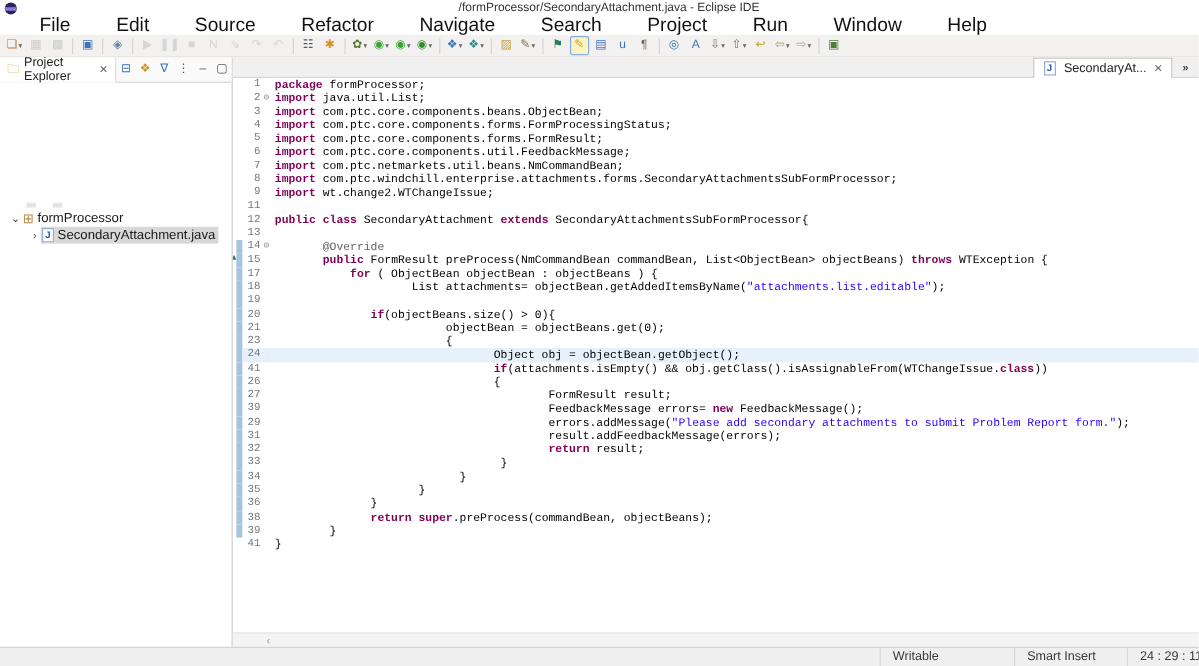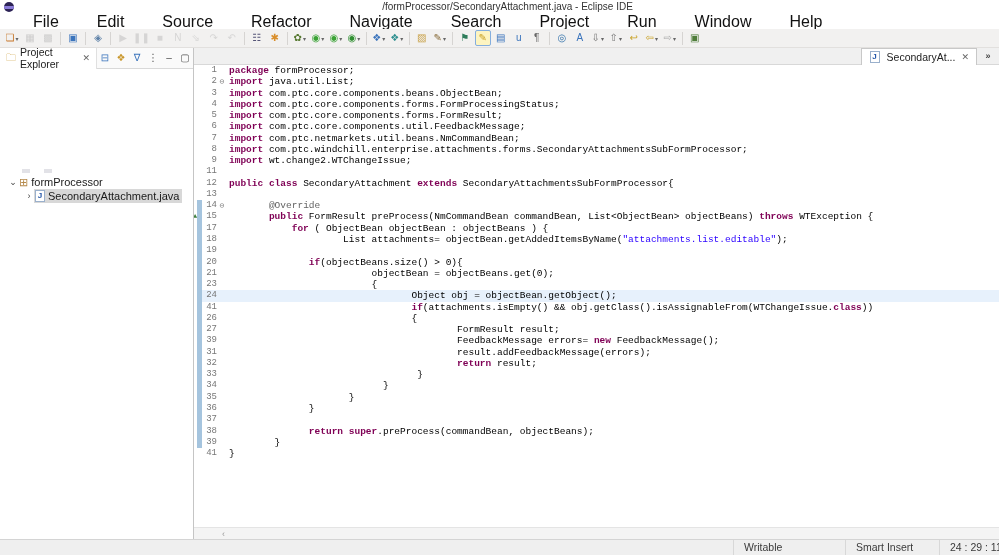--- a/index.html
+++ b/index.html
@@ -330,27 +330,27 @@
           <div class="row"><span class="ruler"></span><span class="rng on"></span><span class="num">18</span><span class="fold"></span><span class="src">                    <span class="tk-d">List attachments= objectBean.getAddedItemsByName(</span><span class="tk-s">"attachments.list.editable"</span><span class="tk-d">);</span></span></div>
           <div class="row"><span class="ruler"></span><span class="rng on"></span><span class="num">19</span><span class="fold"></span><span class="src"></span></div>
           <div class="row"><span class="ruler"></span><span class="rng on"></span><span class="num">20</span><span class="fold"></span><span class="src">              <span class="tk-k">if</span><span class="tk-d">(objectBeans.size() &gt; 0){</span></span></div>
           <div class="row"><span class="ruler"></span><span class="rng on"></span><span class="num">21</span><span class="fold"></span><span class="src">                         <span class="tk-d">objectBean = objectBeans.get(0);</span></span></div>
           <div class="row"><span class="ruler"></span><span class="rng on"></span><span class="num">23</span><span class="fold"></span><span class="src">                         <span class="tk-d">{</span></span></div>
           <div class="row cur"><span class="ruler"></span><span class="rng on"></span><span class="num">24</span><span class="fold"></span><span class="src">                                <span class="tk-d">Object obj = objectBean.getObject();</span></span></div>
           <div class="row"><span class="ruler"></span><span class="rng on"></span><span class="num">41</span><span class="fold"></span><span class="src">                                <span class="tk-k">if</span><span class="tk-d">(attachments.isEmpty() &amp;&amp; obj.getClass().isAssignableFrom(WTChangeIssue.</span><span class="tk-k">class</span><span class="tk-d">))</span></span></div>
           <div class="row"><span class="ruler"></span><span class="rng on"></span><span class="num">26</span><span class="fold"></span><span class="src">                                <span class="tk-d">{</span></span></div>
           <div class="row"><span class="ruler"></span><span class="rng on"></span><span class="num">27</span><span class="fold"></span><span class="src">                                        <span class="tk-d">FormResult result;</span></span></div>
           <div class="row"><span class="ruler"></span><span class="rng on"></span><span class="num">39</span><span class="fold"></span><span class="src">                                        <span class="tk-d">FeedbackMessage errors= </span><span class="tk-k">new</span><span class="tk-d"> FeedbackMessage();</span></span></div>
+          <div class="row"><span class="ruler"></span><span class="rng on"></span><span class="num">29</span><span class="fold"></span><span class="src">                                        <span class="tk-d">errors.addMessage(</span><span class="tk-s">"Please add secondary attachments to submit Problem Report form."</span><span class="tk-d">);</span></span></div>
           <div class="row"><span class="ruler"></span><span class="rng on"></span><span class="num">31</span><span class="fold"></span><span class="src">                                        <span class="tk-d">result.addFeedbackMessage(errors);</span></span></div>
           <div class="row"><span class="ruler"></span><span class="rng on"></span><span class="num">32</span><span class="fold"></span><span class="src">                                        <span class="tk-k">return</span><span class="tk-d"> result;</span></span></div>
           <div class="row"><span class="ruler"></span><span class="rng on"></span><span class="num">33</span><span class="fold"></span><span class="src">                                 <span class="tk-d">}</span></span></div>
           <div class="row"><span class="ruler"></span><span class="rng on"></span><span class="num">34</span><span class="fold"></span><span class="src">                           <span class="tk-d">}</span></span></div>
           <div class="row"><span class="ruler"></span><span class="rng on"></span><span class="num">35</span><span class="fold"></span><span class="src">                     <span class="tk-d">}</span></span></div>
           <div class="row"><span class="ruler"></span><span class="rng on"></span><span class="num">36</span><span class="fold"></span><span class="src">              <span class="tk-d">}</span></span></div>
-          <div class="row"><span class="ruler"></span><span class="rng on"></span><span class="num">37</span><span class="fold"></span><span class="src"></span></div>
           <div class="row"><span class="ruler"></span><span class="rng on"></span><span class="num">38</span><span class="fold"></span><span class="src">              <span class="tk-k">return</span><span class="tk-d"> </span><span class="tk-k">super</span><span class="tk-d">.preProcess(commandBean, objectBeans);</span></span></div>
           <div class="row"><span class="ruler"></span><span class="rng on"></span><span class="num">39</span><span class="fold"></span><span class="src">        <span class="tk-d">}</span></span></div>
           <div class="row"><span class="ruler"></span><span class="rng"></span><span class="num">41</span><span class="fold"></span><span class="src"><span class="tk-d">}</span></span></div>
         </div>
       <div class="hscroll">
         <span class="hs-left">‹</span>
       </div>
     </div>
 
   </div>

